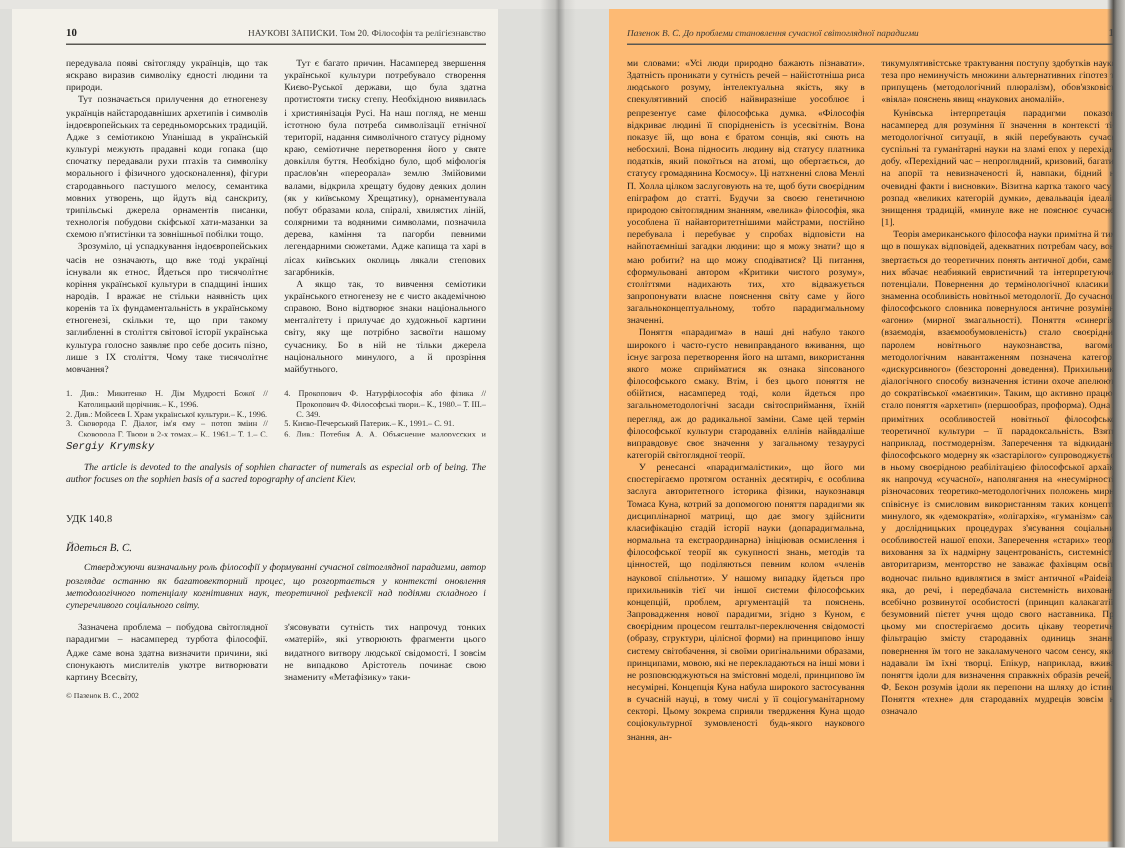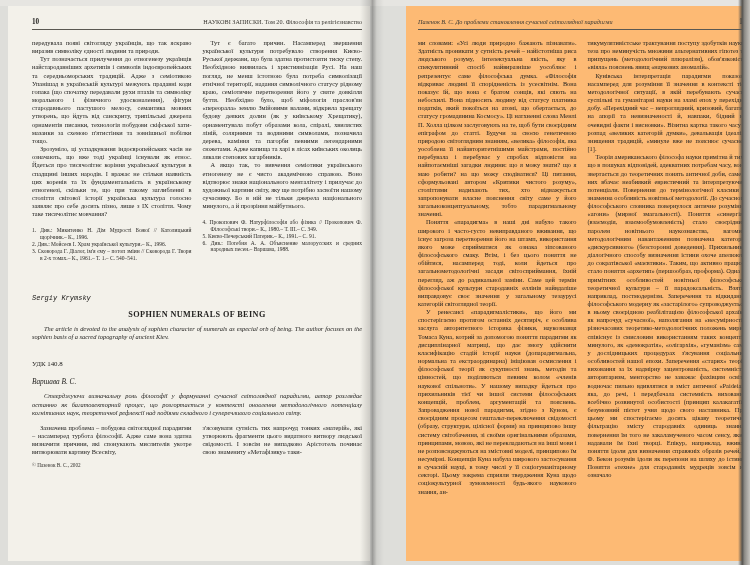--- a/index.html
+++ b/index.html
@@ -1,20 +1,20 @@
 <!DOCTYPE html>
 <html><head>
 <meta charset="utf-8">
 <style>
   * { margin:0; padding:0; box-sizing:border-box; }
   html,body { width:750px; height:565px; }
   body { background:#c9c8c4; font-family:"Liberation Serif", serif; color:#232220; overflow:hidden; position:relative; }
   .scan { position:absolute; inset:0; background:#dededa; }
   .page { position:absolute; top:6px; height:555px; background:#f3f1ea; overflow:hidden; }
-  .page.left  { left:8px;  width:362px; padding:12px 8px 0 24px; }
+  .page.left  { left:8px;  width:324px; padding:12px 8px 0 36px; }
   .page.right { left:372px; width:366px; padding:12px 26px 0 12px; background:#fdba74;margin-left:34px; }
   .gutter { position:absolute; top:0; left:360px; width:24px; height:565px; z-index:5;
             background:linear-gradient(90deg, rgba(0,0,0,0) 0%, rgba(0,0,0,0.16) 42%, rgba(0,0,0,0.30) 52%, rgba(0,0,0,0.07) 70%, rgba(0,0,0,0) 100%); }
   .edge-right { position:absolute; top:0; right:0; width:12px; height:565px; z-index:6;
             background:linear-gradient(90deg, rgba(0,0,0,0) 0%, #55534f 35%, #8d8b86 55%, #c6c4bf 100%); }
   .edge-top { position:absolute; top:0; left:0; width:750px; height:6px; background:#e6e5e1; z-index:4; }
 
   .pg-head { display:flex; justify-content:space-between; align-items:baseline;
              padding-bottom:3px; border-bottom:0.8px solid #5a5852; margin-bottom:9px; }
   .pgnum { font-weight:bold; font-size:7.2px; }
@@ -69,27 +69,26 @@
         <div class="fns">
           <p class="fn">4. Прокопович Ф. Натурфілософія або фізика // Прокопович Ф. Філософські твори.– К., 1980.– Т. III.– С. 349.</p>
           <p class="fn">5. Києво-Печерський Патерик.– К., 1991.– С. 91.</p>
           <p class="fn">6. Див.: Потебня А. А. Объяснение малорусских и средних народных песен.– Варшава, 1988.</p>
         </div>
       </div>
     </div>
 
     <div>
       <p class="author-lat">Sergiy Krymsky</p>
-      <h2 class="title-en">SOPHIEN NUMERALS OF BEING</h2>
       <p class="abstract">The article is devoted to the analysis of sophien character of numerals as especial orb of being. The author focuses on the sophien basis of a sacred topography of ancient Kiev.</p>
     </div>
 
     <div>
       <p class="udc">УДК 140.8</p>
-      <p class="author-ua">Варшава В. С.</p>
+      <p class="author-ua">Йдеться В. С.</p>
       <p class="abstract">Стверджуючи визначальну роль філософії у формуванні сучасної світоглядної парадигми, автор розглядає останню як багатовекторний процес, що розгортається у контексті оновлення методологічного потенціалу когнітивних наук, теоретичної рефлексії над подіями складного і суперечливого соціального світу.</p>
     </div>
 
     <div class="twocol bottom">
       <div class="col">
         <p class="para">Зазначена проблема – побудова світоглядної парадигми – насамперед турбота філософії. Адже саме вона здатна визначити причини, які спонукають мислителів укотре витворювати картину Всесвіту,</p>
         <p class="copyright">© Пазенок В. С., 2002</p>
       </div>
       <div class="col">
         <p class="para cont">з'ясовувати сутність тих напрочуд тонких «матерій», які утворюють фрагменти цього видатного витвору людської свідомості. І зовсім не випадково Арістотель починає свою знамениту «Метафізику» таки-</p>

